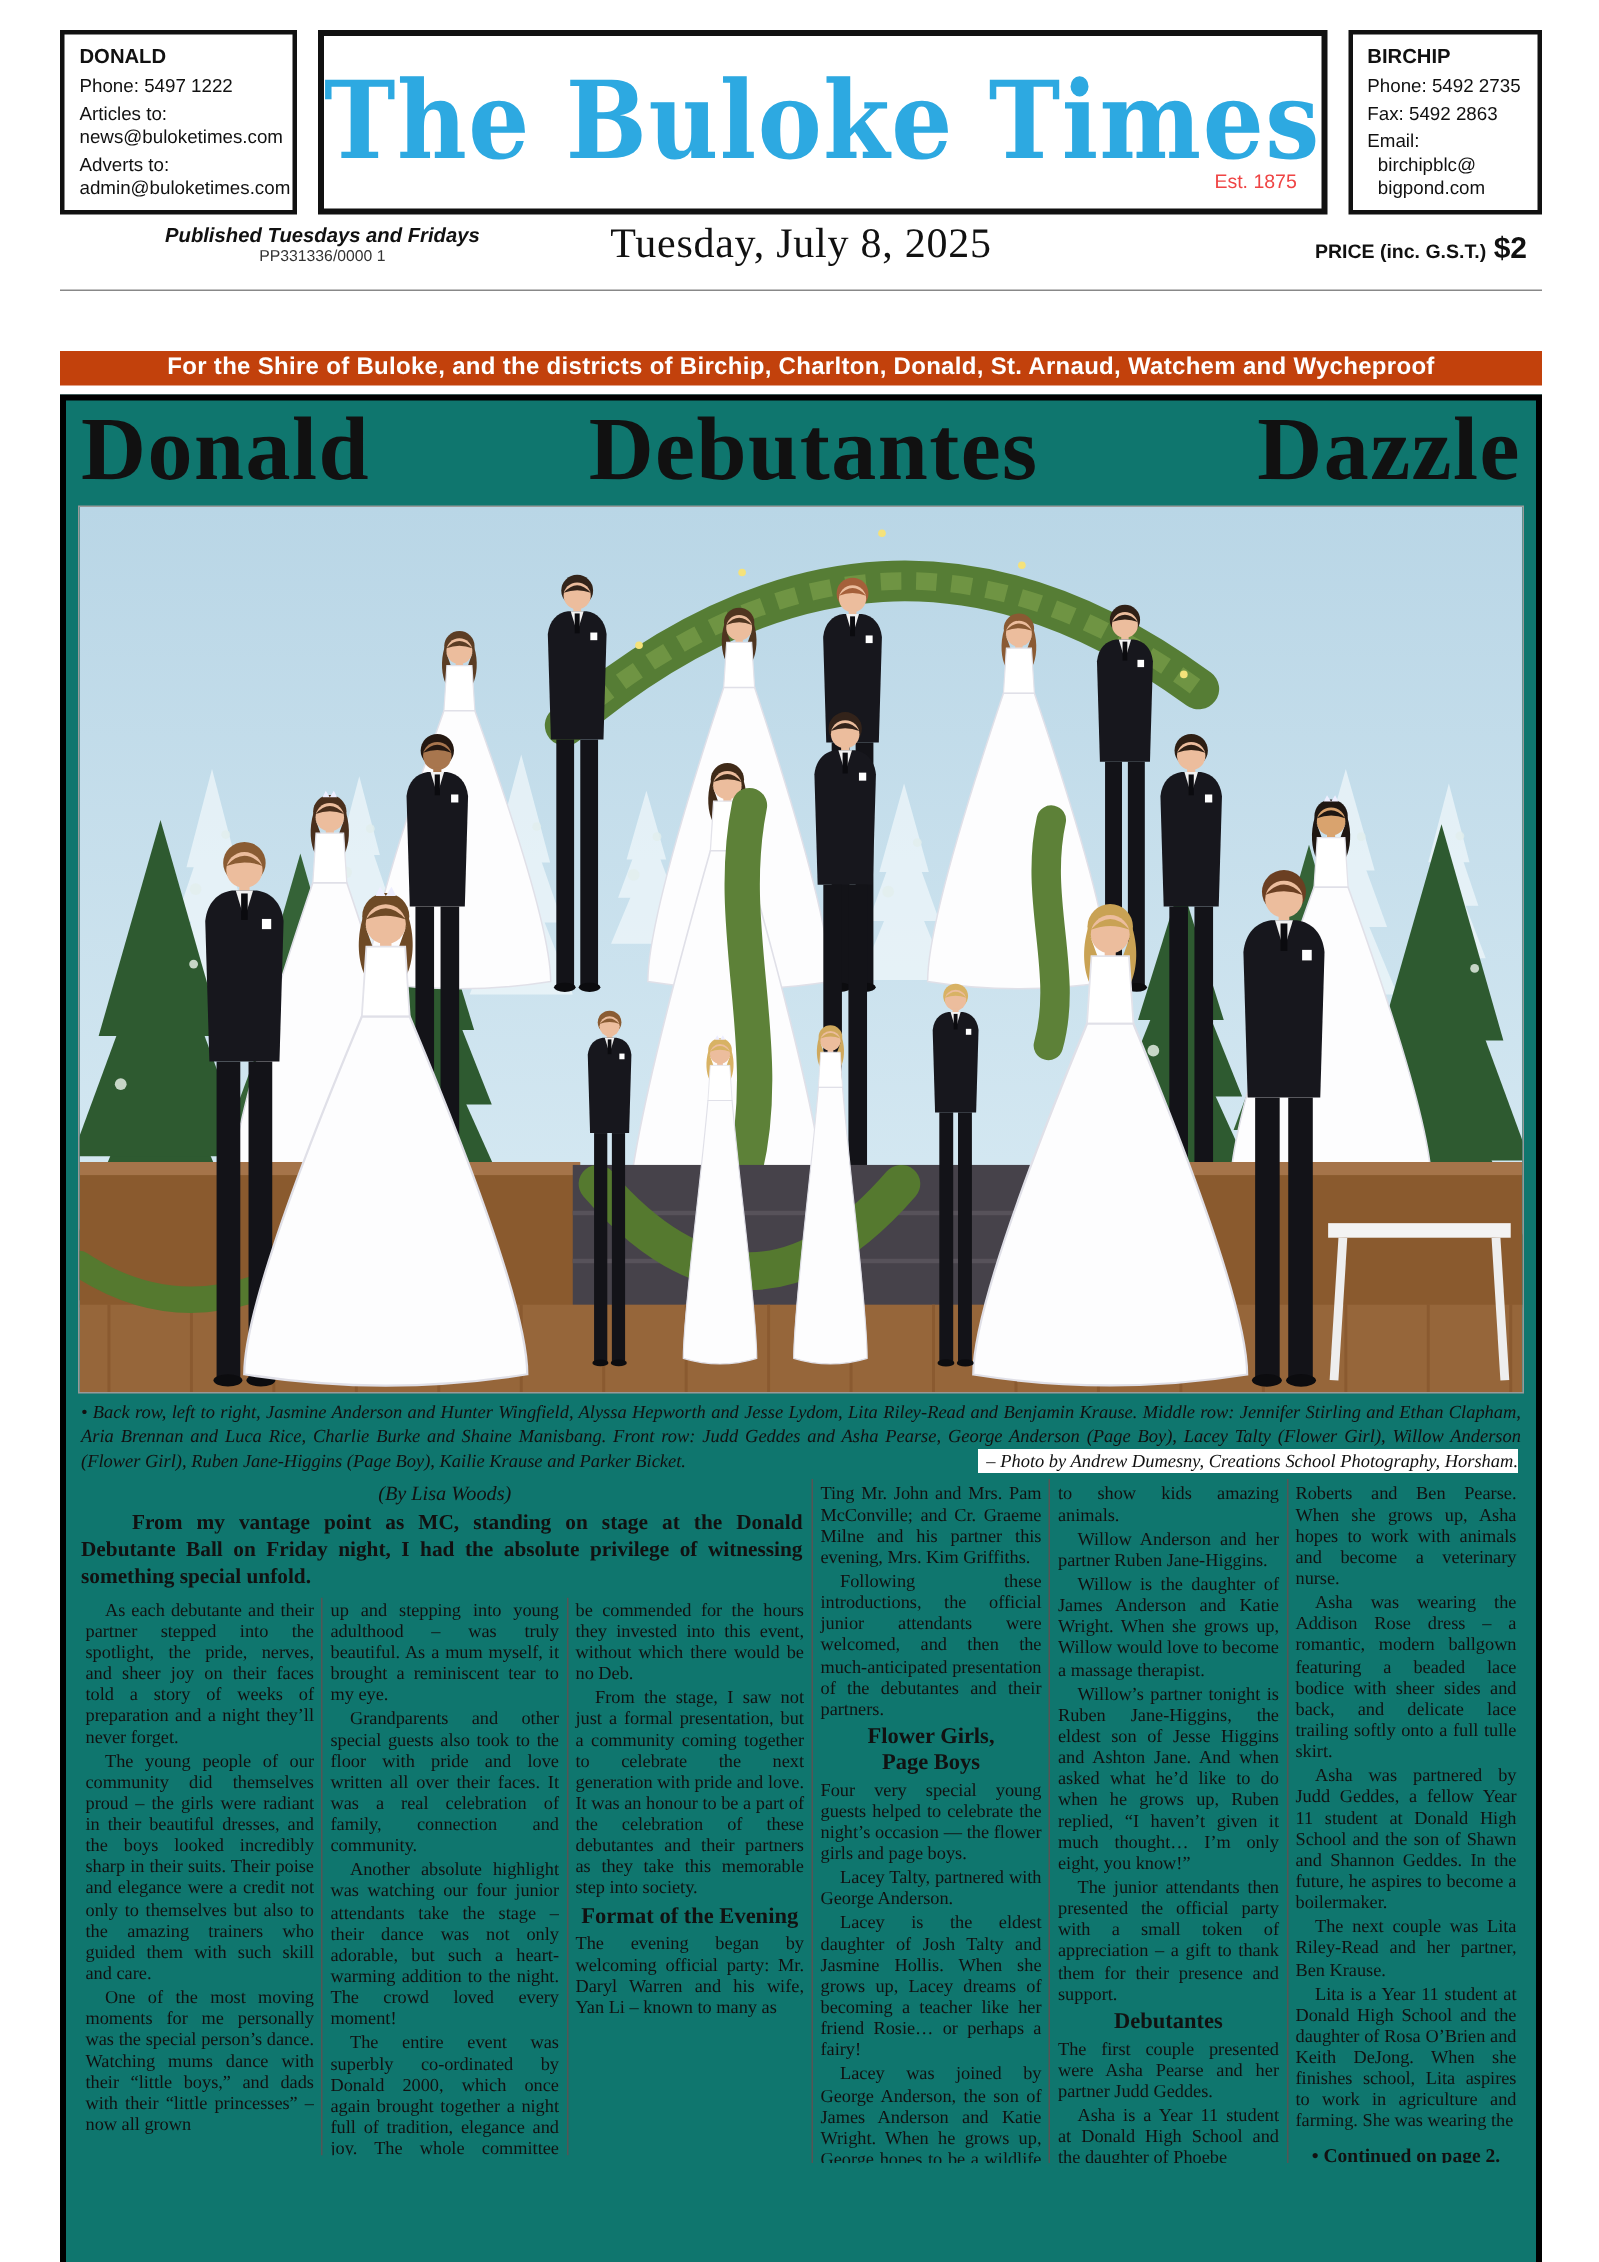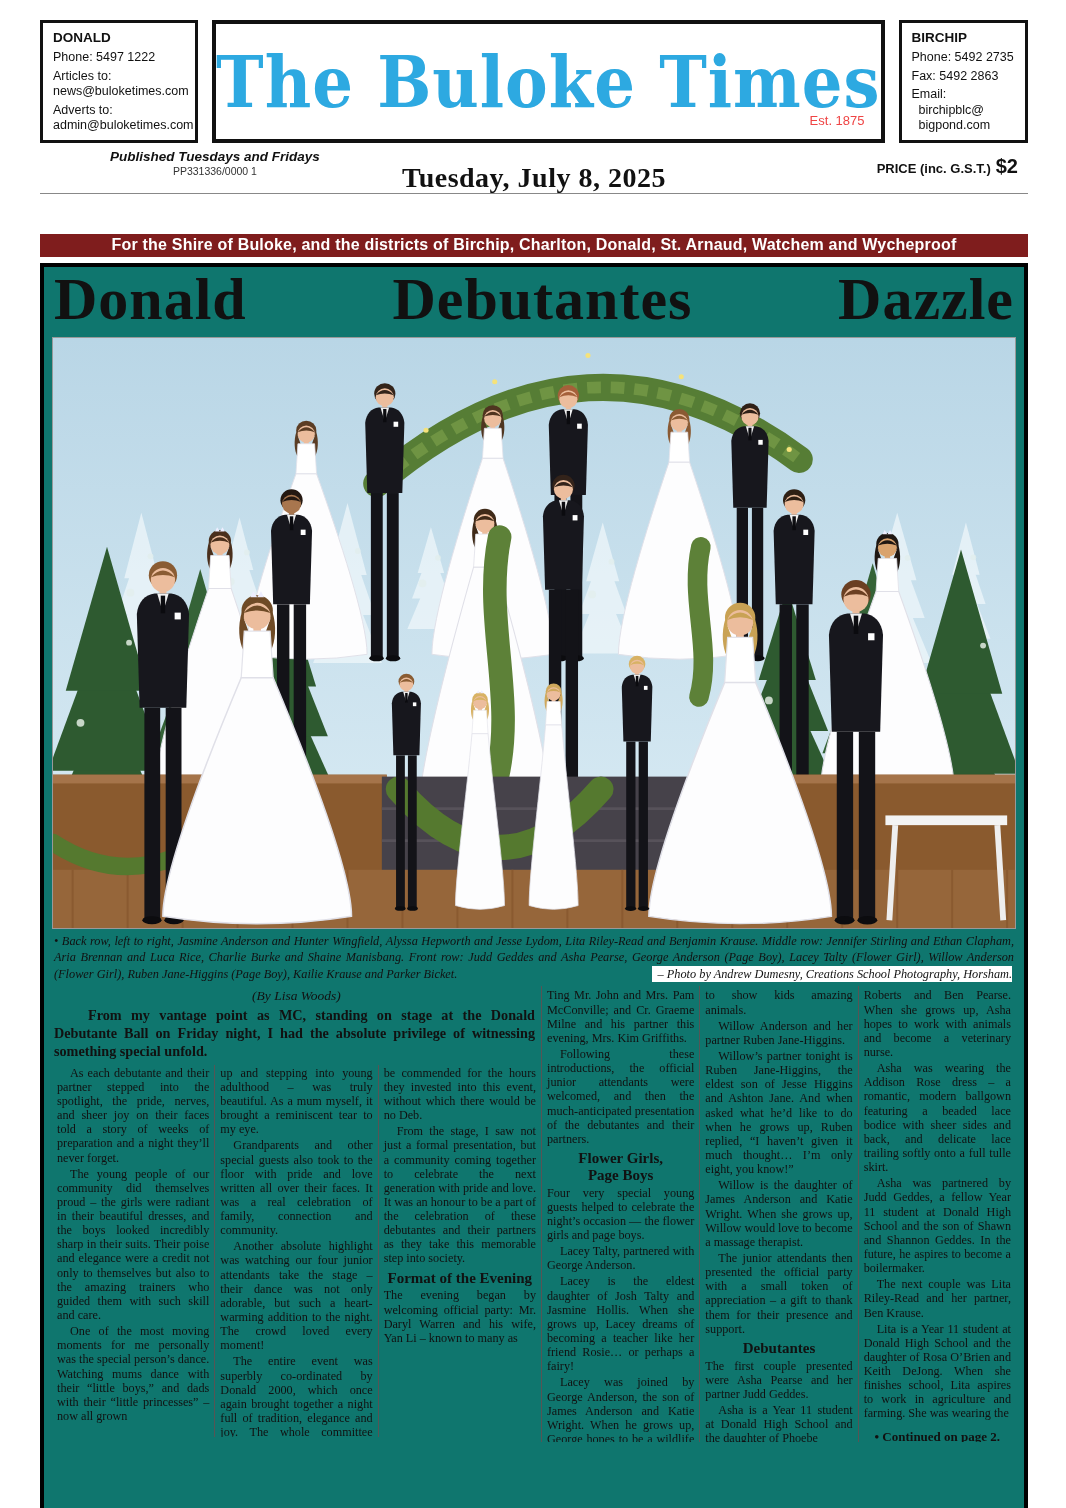--- a/index.html
+++ b/index.html
@@ -15,27 +15,27 @@
   .box-donald { width:158px; }
   .box-birchip { width:160px; }
   .masthead { flex:1; border:4px solid #111; margin:0 14px; position:relative; display:flex; align-items:center; justify-content:center; background:#fff; }
   .mast-title { color:#2da9e1; font-family:"DejaVu Serif", serif; font-weight:bold; font-size:64px; letter-spacing:1px; transform:scaleY(1.12); white-space:nowrap; }
   .mast-est { position:absolute; right:16px; bottom:11px; font-family:"Liberation Sans", sans-serif; font-size:13px; color:#ef4444;margin-top:44px; }
 
   .date-row { position:relative; height:44px; margin-top:4px; }
   .pub-block { position:absolute; left:70px; top:2px; text-align:center; font-family:"Liberation Sans", sans-serif; }
   .pub-line { font-weight:bold; font-style:italic; font-size:13.5px; }
   .pub-post { font-size:10.5px; margin-top:1px; color:#333; }
-  .date-center { position:absolute; left:0; right:0; top:15px; text-align:center; font-weight:bold; font-size:28px; letter-spacing:0.5px; }
+  .date-center { position:absolute; left:0; right:0; top:0; text-align:center; font-weight:normal; font-size:28px; letter-spacing:0.5px; }
   .price-block { position:absolute; right:10px; top:8px; font-family:"Liberation Sans", sans-serif; display:flex; align-items:baseline; gap:5px; }
   .price-label { font-weight:bold; font-size:13px; }
   .price-val { font-weight:bold; font-size:20px; }
   .top-rule { border-top:1px solid #888; margin:2px 0 5px 0; }
 
-  .banner { background:#7f1d1d; color:#fff; text-align:center; font-family:"Liberation Sans", sans-serif; font-weight:bold; font-size:16px; padding:2px 0 3px; letter-spacing:0.2px;margin-top:40px; }
+  .banner { background:#c2410c; color:#fff; text-align:center; font-family:"Liberation Sans", sans-serif; font-weight:bold; font-size:16px; padding:2px 0 3px; letter-spacing:0.2px;margin-top:40px; }
 
   
   .article-box { border:4px solid #000; margin-top:6px; height:1266px; padding:0 8px; overflow:hidden; background:#0f766e; }
   .headline1 { font-weight:bold; font-size:60px; line-height:1.05; text-align:justify; text-align-last:justify; padding:1px 2px 6px; letter-spacing:1px; }
   .headline2 { font-weight:bold; font-size:60px; line-height:1.08; text-align:justify; text-align-last:justify; padding:2px 2px 4px; letter-spacing:1px; }
 
   .photo-wrap { width:964px; height:592px; border:1px solid #999; overflow:hidden; }
   .photo-wrap svg { display:block; width:100%; height:100%; }
 
   .caption { position:relative; font-style:italic; font-size:12.3px; line-height:1.34; text-align:justify; padding:4px 2px 2px; }
@@ -523,22 +523,22 @@
             <div class="col-h">Flower Girls,
 Page Boys</div>
             <p class="noind">Four very special young guests helped to celebrate the night’s occasion — the flower girls and page boys.</p>
             <p>Lacey Talty, partnered with George Anderson.</p>
             <p>Lacey is the eldest daughter of Josh Talty and Jasmine Hollis. When she grows up, Lacey dreams of becoming a teacher like her friend Rosie… or perhaps a fairy!</p>
             <p>Lacey was joined by George Anderson, the son of James Anderson and Katie Wright. When he grows up, George hopes to be a wildlife keeper who travels to schools</p>
           </div>
         <div class="col">
             <p class="noind">to show kids amazing animals.</p>
             <p>Willow Anderson and her partner Ruben Jane-Higgins.</p>
+            <p>Willow is the daughter of James Anderson and Katie Wright. When she grows up, Willow would love to become a massage therapist.</p>
             <p>Willow’s partner tonight is Ruben Jane-Higgins, the eldest son of Jesse Higgins and Ashton Jane. And when asked what he’d like to do when he grows up, Ruben replied, “I haven’t given it much thought… I’m only eight, you know!”</p>
-            <p>Willow is the daughter of James Anderson and Katie Wright. When she grows up, Willow would love to become a massage therapist.</p>
             <p>The junior attendants then presented the official party with a small token of appreciation – a gift to thank them for their presence and support.</p>
             <div class="col-h">Debutantes</div>
             <p class="noind">The first couple presented were Asha Pearse and her partner Judd Geddes.</p>
             <p>Asha is a Year 11 student at Donald High School and the daughter of Phoebe</p>
           </div>
         <div class="col">
             <p class="noind">Roberts and Ben Pearse. When she grows up, Asha hopes to work with animals and become a veterinary nurse.</p>
             <p>Asha was wearing the Addison Rose dress – a romantic, modern ballgown featuring a beaded lace bodice with sheer sides and back, and delicate lace trailing softly onto a full tulle skirt.</p>
             <p>Asha was partnered by Judd Geddes, a fellow Year 11 student at Donald High School and the son of Shawn and Shannon Geddes. In the future, he aspires to become a boilermaker.</p>
             <p>The next couple was Lita Riley-Read and her partner, Ben Krause.</p>

